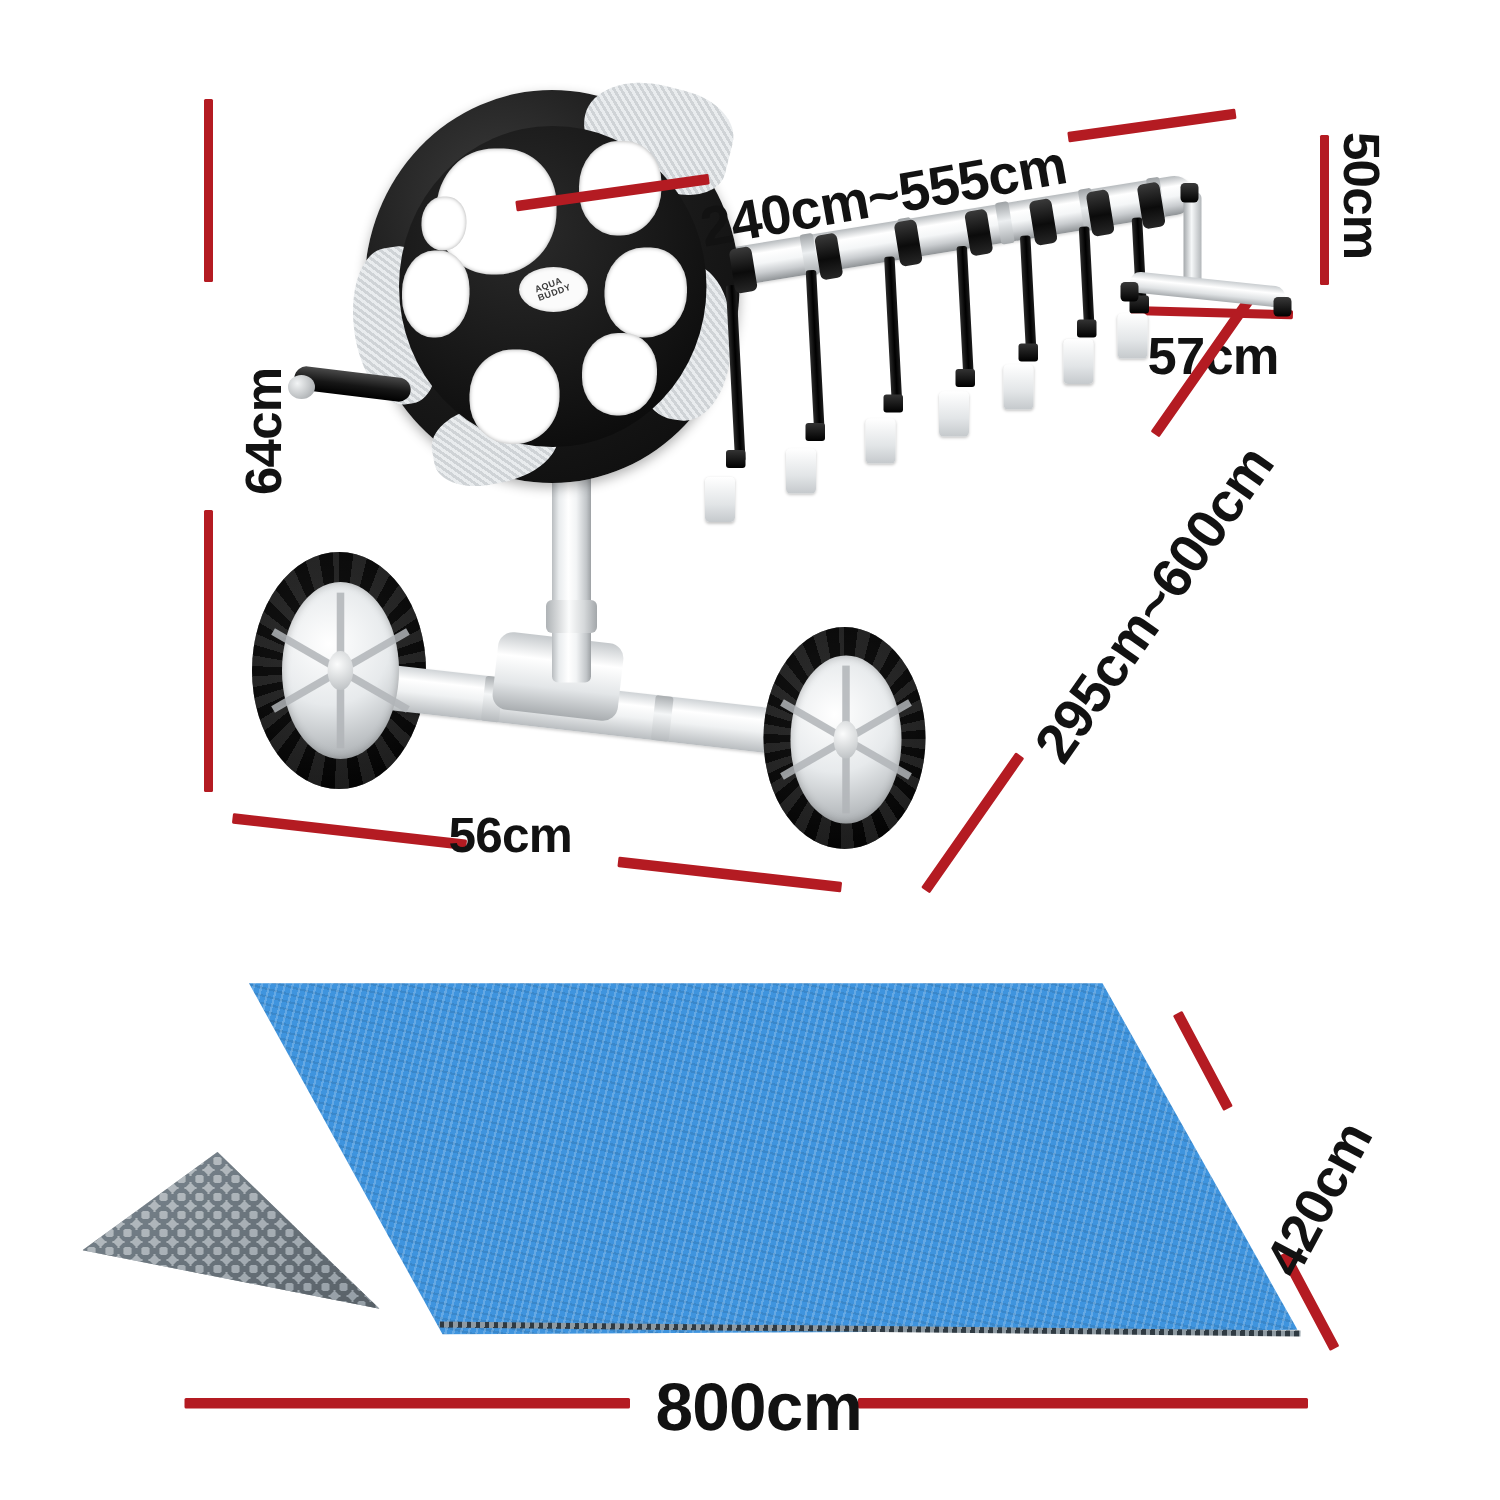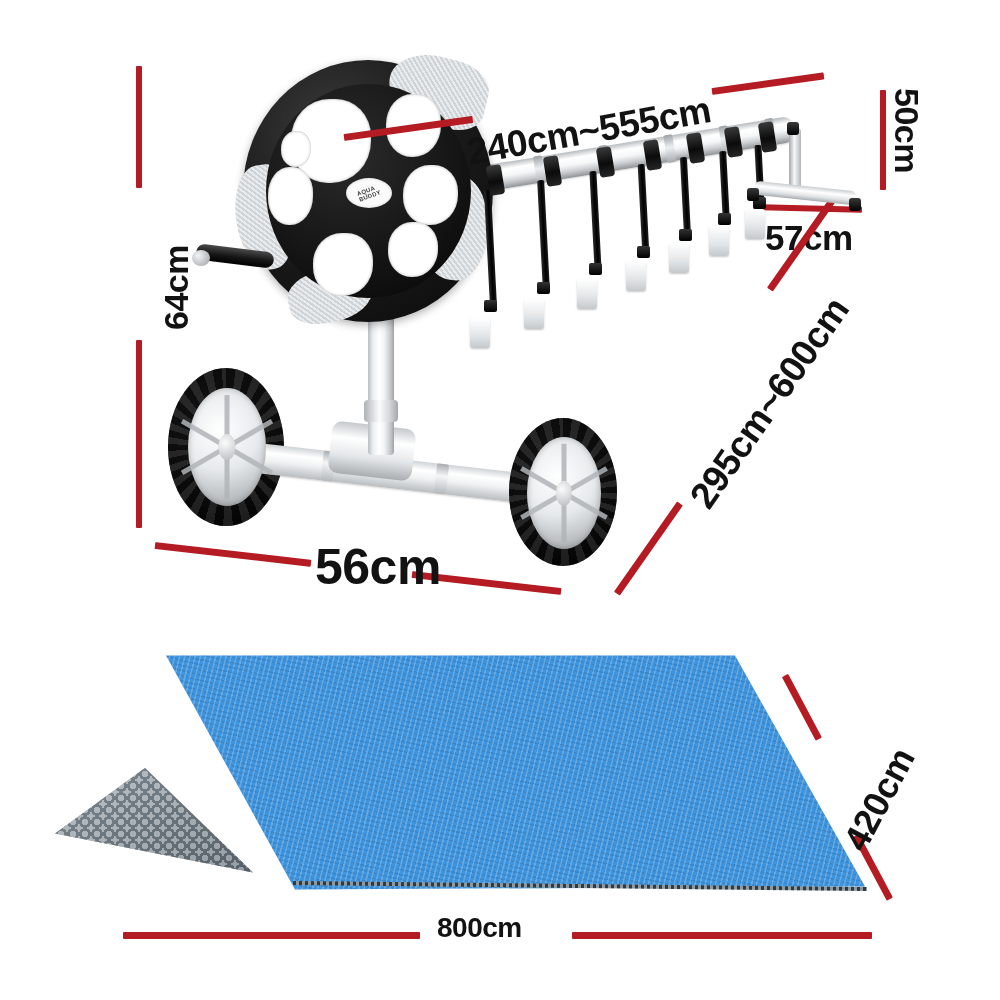--- a/index.html
+++ b/index.html
@@ -252,34 +252,34 @@
 
     <div class="dimline" style="left:754px;top:204px;width:108px;height:6px;transform:rotate(1.5deg);transform-origin:0 50%;"></div>
     <div class="dimlabel" style="left:765px;top:218px;font-size:35px;">57cm</div>
 
     <div class="dimline" style="left:833px;top:196px;width:110px;height:7px;transform:rotate(125deg);transform-origin:0 50%;"></div>
     <div class="dimline" style="left:680px;top:500px;width:110px;height:7px;transform:rotate(125deg);transform-origin:0 50%;"></div>
     <div class="dimlabel rot-m55" style="left:682px;top:492px;font-size:37px;">295cm~600cm</div>
 
     <div class="dimline" style="left:155px;top:542px;width:157px;height:7px;transform:rotate(6.5deg);transform-origin:0 50%;"></div>
     <div class="dimline" style="left:412px;top:571px;width:150px;height:7px;transform:rotate(6.5deg);transform-origin:0 50%;"></div>
-    <div class="dimlabel" style="left:315px;top:538px;font-size:50px;">56cm</div>
+    <div class="dimlabel" style="left:299px;top:538px;font-size:33px;">56cm</div>
   </div>
 
   <div id="cover">
     <div class="cover-sheet">
       <div class="cover-blue"></div>
       <div class="cover-tex"></div>
       <div class="cover-edge"></div>
       <div class="cover-fold"></div>
       <div class="cover-fold2"></div>
     </div>
   </div>
 
   <div class="dimline" style="left:785px;top:672px;width:72px;height:7px;transform:rotate(62deg);transform-origin:0 50%;"></div>
   <div class="dimline" style="left:856px;top:832px;width:72px;height:7px;transform:rotate(62deg);transform-origin:0 50%;"></div>
   <div class="dimlabel rot-m62" style="left:835px;top:838px;font-size:36px;">420cm</div>
 
   <div class="dimline" style="left:123px;top:932px;width:297px;height:7px;"></div>
   <div class="dimline" style="left:572px;top:932px;width:300px;height:7px;"></div>
-  <div class="dimlabel" style="left:437px;top:912px;font-size:28px;">800cm</div>
+  <div class="dimlabel" style="left:437px;top:912px;font-size:45px;">800cm</div>
 
 </div>
 
 </body></html>

